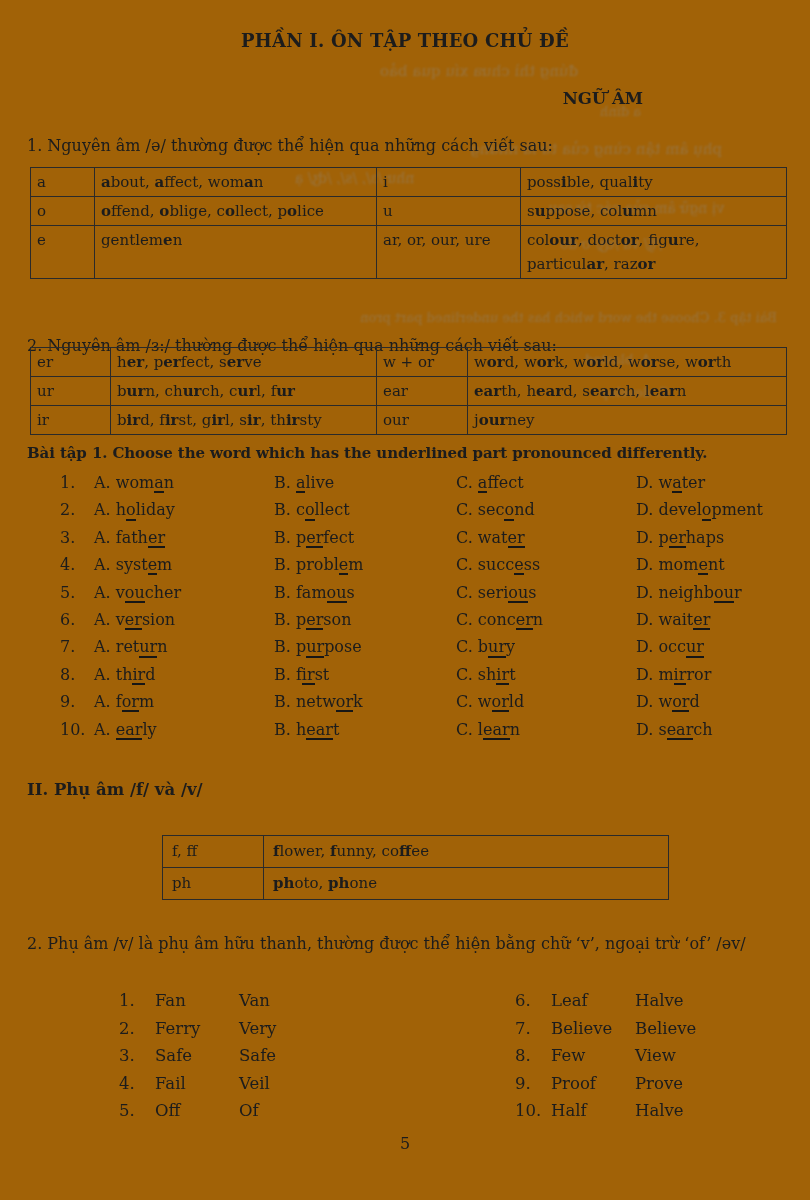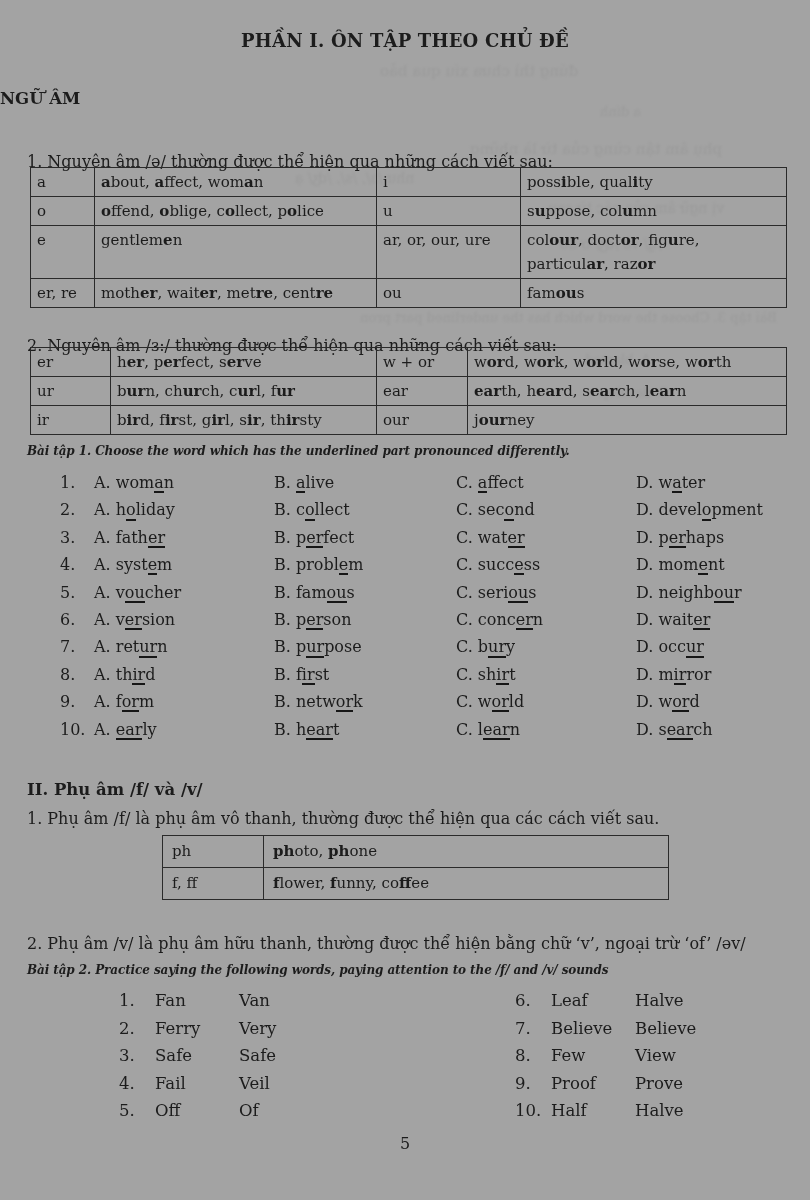--- a/index.html
+++ b/index.html
@@ -1,26 +1,26 @@
 <!DOCTYPE html>
 <html><head>
 <meta charset="utf-8">
 <style>
   html,body{margin:0;padding:0;background:#d9d9d9;}
   .page{
     position:relative; width:810px; height:1200px; margin:0 auto;
-    background:#a3a3a3; color:#1c1c1c; overflow:hidden;
+    background:#a16207; color:#1c1c1c; overflow:hidden;
     font-family:"DejaVu Serif", serif;
   }
   .abs{position:absolute;}
   .title{top:30px; left:0; width:810px; text-align:center; font-size:18px; font-weight:bold; letter-spacing:.2px;}
-  .subtitle{top:89px; left:0; width:643px; text-align:left; font-size:16.5px; font-weight:bold;}
+  .subtitle{top:89px; left:0; width:643px; text-align:right; font-size:16.5px; font-weight:bold;}
   .h-sec{font-size:16.5px; font-weight:bold;}
   .para{font-size:16px; white-space:nowrap;}
-  .ex-head{font-size:12px; font-weight:bold; white-space:nowrap; letter-spacing:-.1px;font-style:italic;}
+  .ex-head{font-size:15px; font-weight:bold; white-space:nowrap; letter-spacing:-.1px;}
   table.tbl{border-collapse:collapse; table-layout:fixed;}
   table.tbl td{
     border:1.6px solid #2a2a2a; padding:2px 6px; font-size:15px;
     line-height:24px; vertical-align:top; white-space:nowrap; overflow:visible;
   }
   table.tbl3 td{padding:3px 9px; line-height:25px;}
   b{font-weight:bold;}
   .u{display:inline-block; border-bottom:2px solid #161616; line-height:1.08;}
   .ex1-row{display:grid; grid-template-columns:34px 180px 182px 180px auto; height:27.4px; font-size:16px; align-items:start;}
   .pair-row{display:grid; grid-template-columns:36px 84px auto; height:27.5px; font-size:16.5px;}
@@ -43,21 +43,21 @@
       <div class="bleed" style="top: 200px; left: 548px; font-size: 14px;">vị ngữ âm của các từ sau</div>
       <div class="bleed" style="top: 236px; left: 560px; font-size: 14px;">/ʧ/ và /ʤ/ ơ đo</div>
       <div class="bleed" style="top: 310px; left: 360px; font-size: 13px;">Bài tập 3. Choose the word which has the underlined part pron</div>
       <div class="bleed" style="top: 352px; left: 585px; font-size: 13px;">A. blasted</div>
       <div class="bleed" style="top: 385px; left: 600px; font-size: 13px;">C. develop</div>
     </div>
 
   <div class="abs title">PHẦN I. ÔN TẬP THEO CHỦ ĐỀ</div>
   <div class="abs subtitle">NGỮ ÂM</div>
 
-  <div class="abs para" style="top:152px;left:27px">1. Nguyên âm /ə/ thường được thể hiện qua những cách viết sau:</div>
+  <div class="abs para" style="top:136px;left:27px">1. Nguyên âm /ə/ thường được thể hiện qua những cách viết sau:</div>
 
   <table class="abs tbl" style="top:167px;left:30px;width:756px">
     <colgroup>
         <col style="width:64px">
         <col style="width:282px">
         <col style="width:144px">
         <col style="width:266px">
       </colgroup>
     <tbody>
         <tr>
@@ -71,26 +71,20 @@
           <td><b>o</b>ffend, <b>o</b>blige, c<b>o</b>llect, p<b>o</b>lice</td>
           <td>u</td>
           <td>s<b>u</b>ppose, col<b>u</b>mn</td>
         </tr>
         <tr>
           <td>e</td>
           <td>gentlem<b>e</b>n</td>
           <td>ar, or, our, ure</td>
           <td>col<b>our</b>, doct<b>or</b>, fig<b>u</b>re,<br>particul<b>ar</b>, raz<b>or</b></td>
         </tr>
-        <tr>
-          <td>er, re</td>
-          <td>moth<b>er</b>, wait<b>er</b>, met<b>re</b>, cent<b>re</b></td>
-          <td>ou</td>
-          <td>fam<b>ou</b>s</td>
-        </tr>
       </tbody>
   </table>
 
   <div class="abs para" style="top:336px;left:27px">2. Nguyên âm /ɜ:/ thường được thể hiện qua những cách viết sau:</div>
 
   <table class="abs tbl" style="top:347px;left:30px;width:756px">
     <colgroup>
         <col style="width:80px">
         <col style="width:266px">
         <col style="width:91px">
@@ -186,41 +180,39 @@
       <div class="ex1-row">
         <span>10.</span>
         <span>A. <span class="u">ear</span>ly</span>
         <span>B. h<span class="u">ear</span>t</span>
         <span>C. l<span class="u">ear</span>n</span>
         <span>D. s<span class="u">ear</span>ch</span>
       </div>
     </div>
 
   <div class="abs h-sec" style="top:780px;left:27px">II. Phụ âm /f/ và /v/</div>
-  <div class="abs para" style="top:809px;left:27px">1. Phụ âm /f/ là phụ âm vô thanh, thường được thể hiện qua các cách viết sau.</div>
 
   <table class="abs tbl tbl3" style="top:835px;left:162px;width:506px">
     <colgroup>
         <col style="width:101px">
         <col style="width:405px">
       </colgroup>
     <tbody>
         <tr>
+          <td>f, ff</td>
+          <td><b>f</b>lower, <b>f</b>unny, co<b>ff</b>ee</td>
+        </tr>
+        <tr>
           <td>ph</td>
           <td><b>ph</b>oto, <b>ph</b>one</td>
         </tr>
-        <tr>
-          <td>f, ff</td>
-          <td><b>f</b>lower, <b>f</b>unny, co<b>ff</b>ee</td>
-        </tr>
       </tbody>
   </table>
 
   <div class="abs para" style="top:934px;left:27px">2. Phụ âm /v/ là phụ âm hữu thanh, thường được thể hiện bằng chữ ‘v’, ngoại trừ ‘of’ /əv/</div>
-  <div class="abs ex-head" style="top:963px;left:27px">Bài tập 2. Practice saying the following words, paying attention to the /f/ and /v/ sounds</div>
 
   <div class="abs" style="top:991px;left:119px">
       <div class="pair-row">
         <span>1.</span>
         <span>Fan</span>
         <span>Van</span>
       </div>
       <div class="pair-row">
         <span>2.</span>
         <span>Ferry</span>

